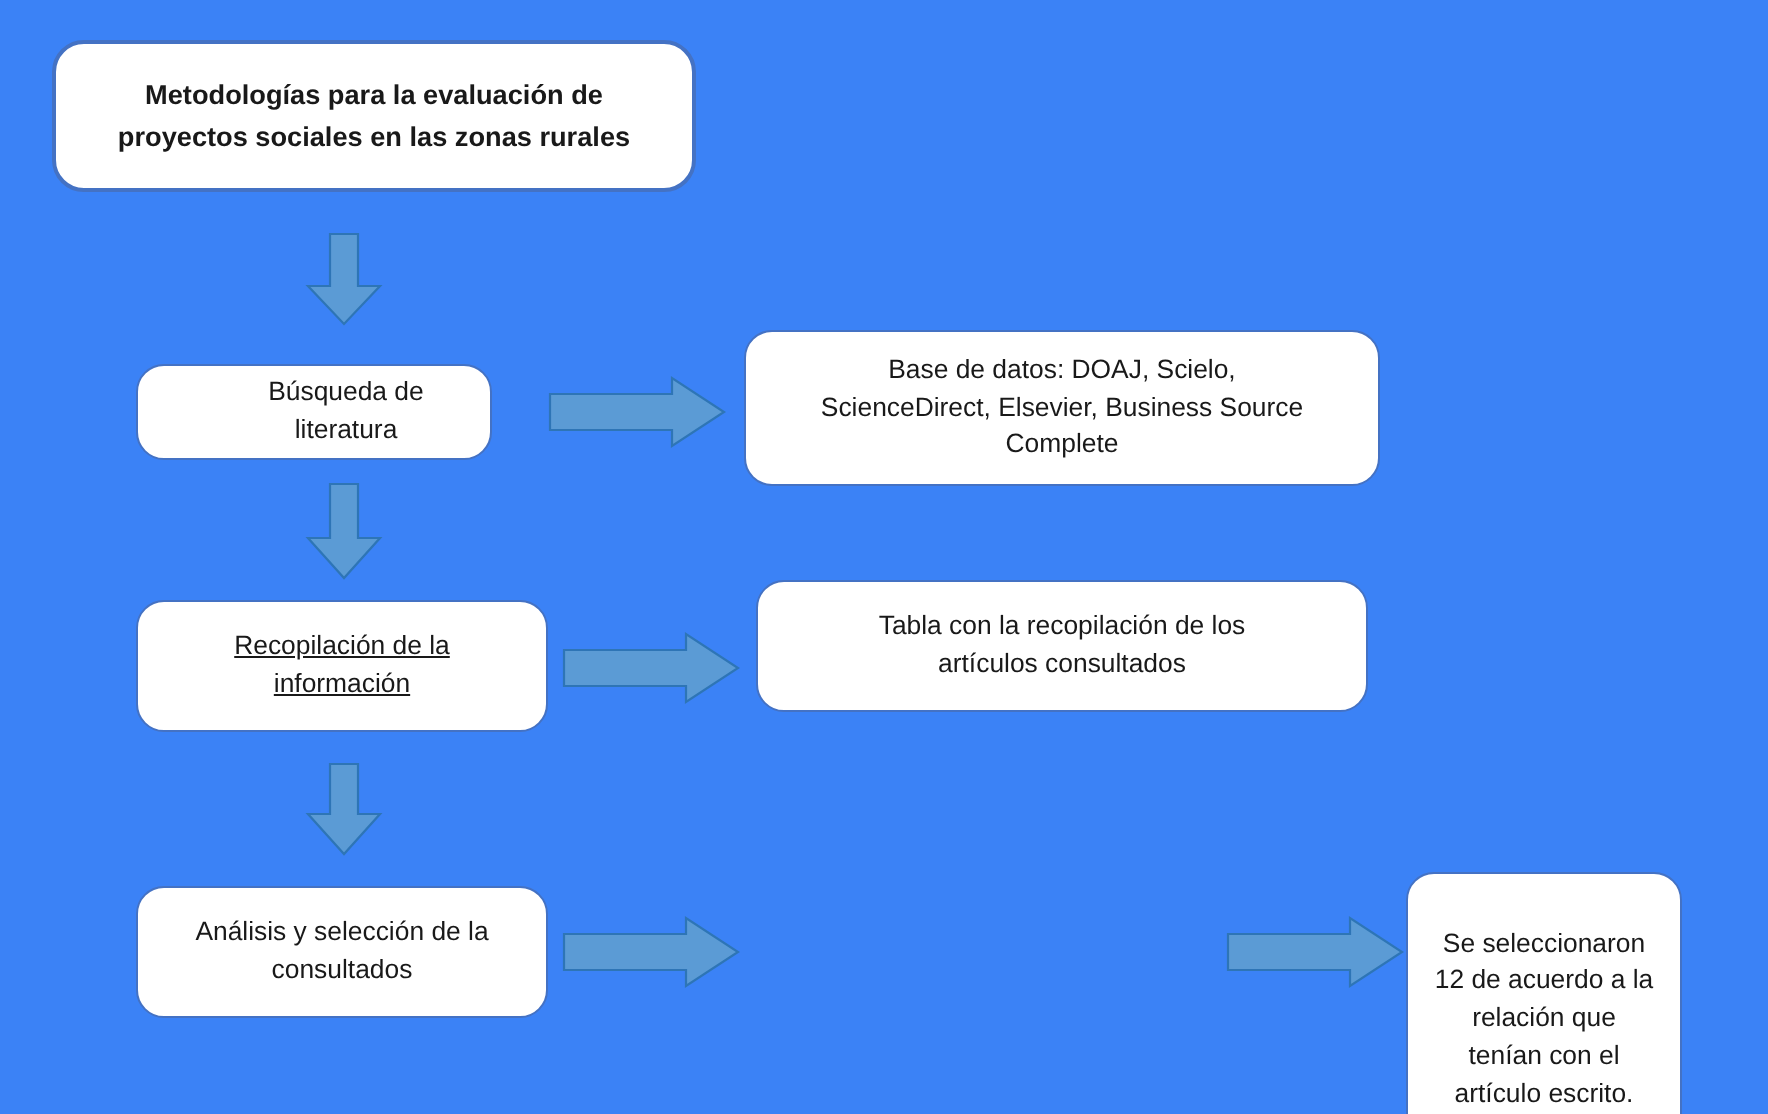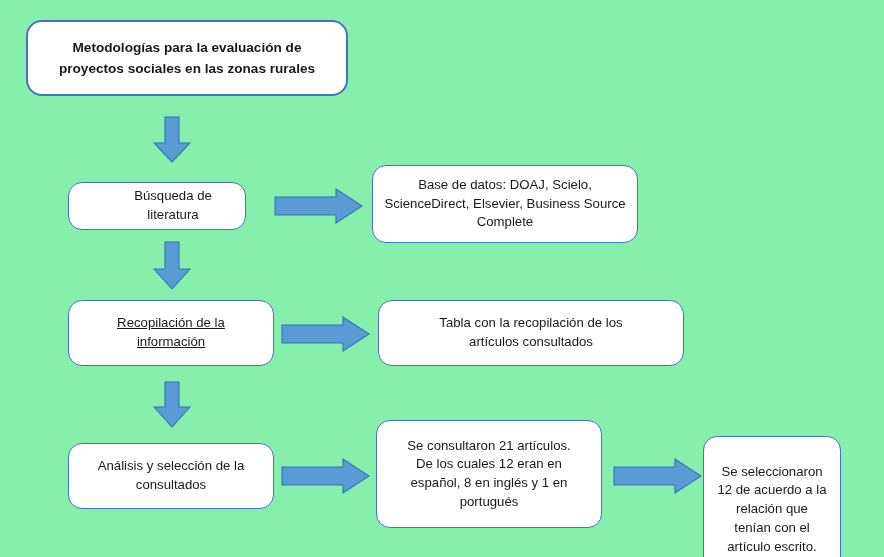--- a/index.html
+++ b/index.html
@@ -5,21 +5,21 @@
 <style>
   html, body {
     margin: 0;
     padding: 0;
     background: #ffffff;
   }
   #canvas {
     position: relative;
     width: 884px;
     height: 557px;
-    background: #86efac;
+    background: #3b82f6;
     overflow: hidden;
     font-family: "Liberation Sans", sans-serif;
   }
 
   
   .node {
     position: absolute;
     box-sizing: border-box;
     background: #ffffff;
     border: 1.4px solid #4472c4;
@@ -67,61 +67,57 @@
   </div>
 
   <div class="node" style="left:68px; top:182px; width:178px; height:48px;padding-left:40px;">Búsqueda de literatura</div>
 
   <div class="arrow" style="left:274px; top:188px; width:90px; height:36px;">
     <svg width="90" height="36" viewBox="0 0 90 36" aria-hidden="true">
       <polygon class="arrow-body" points="1,9 62,9 62,1 88,18 62,35 62,27 1,27"></polygon>
     </svg>
   </div>
 
-  <div class="node" style="left:372px; top:165px; width:266px; height:78px;">Base de datos: DOAJ, Scielo,
+  <div class="node" style="left:372px; top:165px; width:318px; height:78px;">Base de datos: DOAJ, Scielo,
 ScienceDirect, Elsevier,  Business Source
 Complete</div>
 
   <div class="arrow" style="left:152px; top:241px; width:40px; height:50px;">
     <svg width="40" height="50" viewBox="0 0 40 50" aria-hidden="true">
       <polygon class="arrow-body" points="13,1 27,1 27,28 38,28 20,48 2,28 13,28"></polygon>
     </svg>
   </div>
 
   <div class="node" style="left:68px; top:300px; width:206px; height:66px;text-decoration:underline;">Recopilación de la
 información</div>
 
   <div class="arrow" style="left:281px; top:316px; width:90px; height:36px;">
     <svg width="90" height="36" viewBox="0 0 90 36" aria-hidden="true">
       <polygon class="arrow-body" points="1,9 62,9 62,1 88,18 62,35 62,27 1,27"></polygon>
     </svg>
   </div>
 
-  <div class="node" style="left:378px; top:300px; width:306px; height:66px;">Tabla con la recopilación de los
+  <div class="node" style="left:378px; top:290px; width:306px; height:66px;">Tabla con la recopilación de los
 artículos consultados</div>
 
   <div class="arrow" style="left:152px; top:381px; width:40px; height:48px;">
     <svg width="40" height="48" viewBox="0 0 40 48" aria-hidden="true">
       <polygon class="arrow-body" points="13,1 27,1 27,26 38,26 20,46 2,26 13,26"></polygon>
     </svg>
   </div>
 
   <div class="node" style="left:68px; top:443px; width:206px; height:66px;">Análisis y selección de la
 consultados</div>
 
   <div class="arrow" style="left:281px; top:458px; width:90px; height:36px;">
     <svg width="90" height="36" viewBox="0 0 90 36" aria-hidden="true">
       <polygon class="arrow-body" points="1,9 62,9 62,1 88,18 62,35 62,27 1,27"></polygon>
     </svg>
   </div>
 
-  <div class="node" style="left:376px; top:420px; width:226px; height:108px;">Se consultaron 21 artículos.
-De los cuales 12 eran en
-español,  8 en inglés y 1 en
-portugués</div>
 
   <div class="arrow" style="left:613px; top:458px; width:90px; height:36px;">
     <svg width="90" height="36" viewBox="0 0 90 36" aria-hidden="true">
       <polygon class="arrow-body" points="1,9 62,9 62,1 88,18 62,35 62,27 1,27"></polygon>
     </svg>
   </div>
 
   <div class="node" style="left:703px; top:398px; width:138px; height:147px;margin-top:38px;">Se seleccionaron
 12 de acuerdo a la
 relación que

